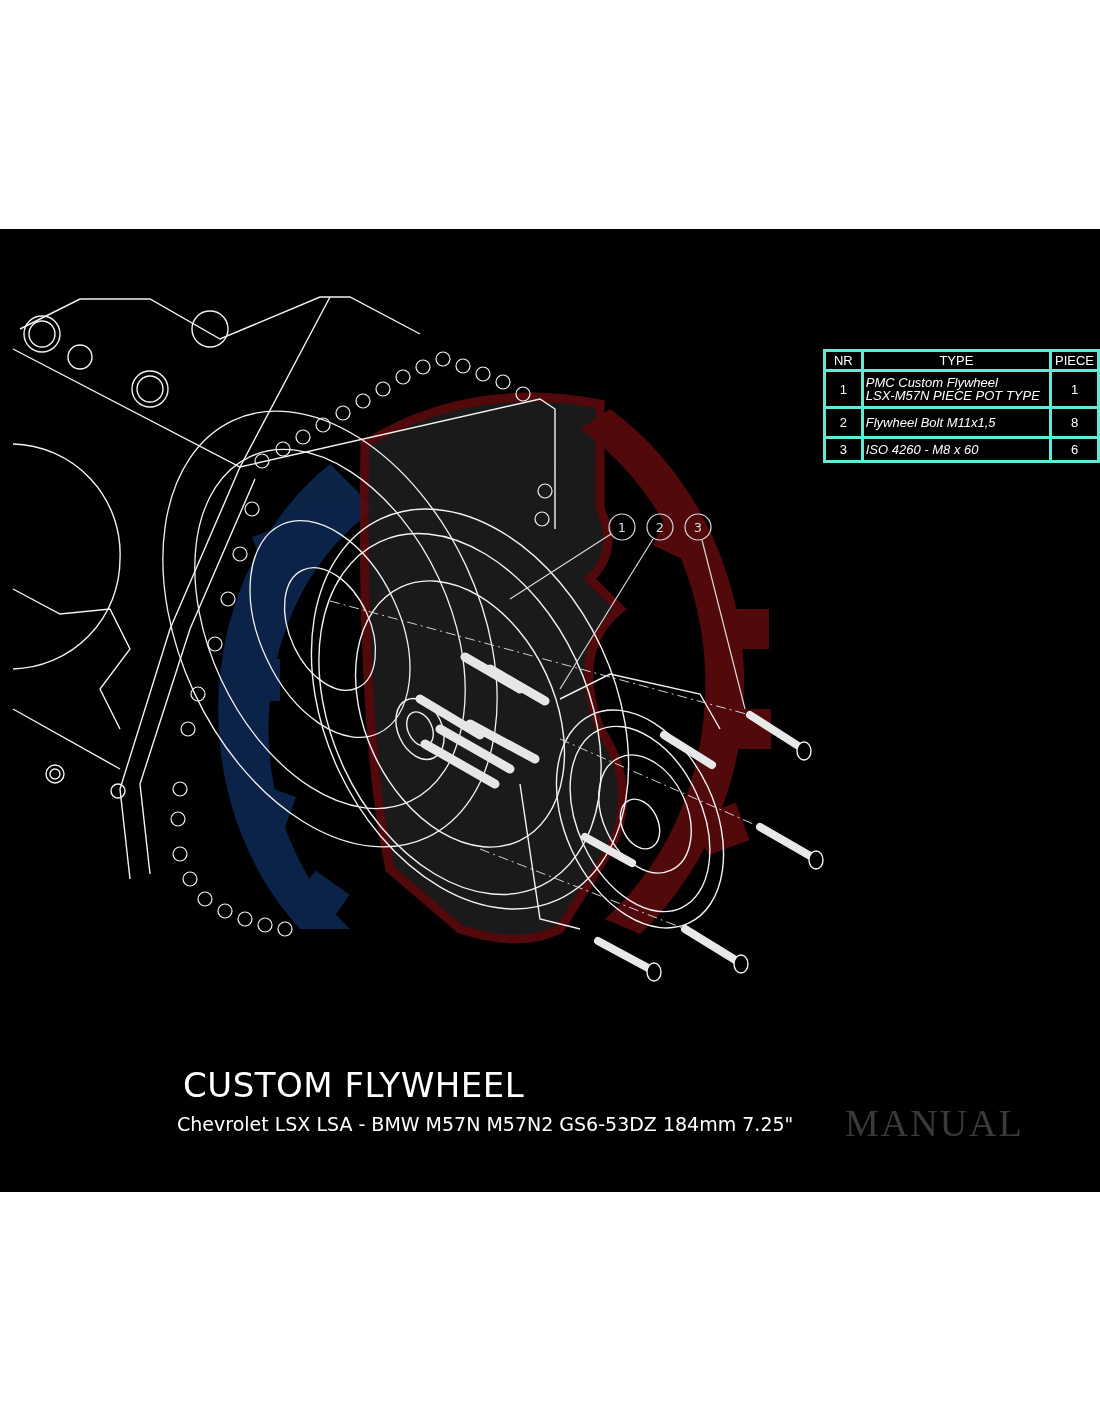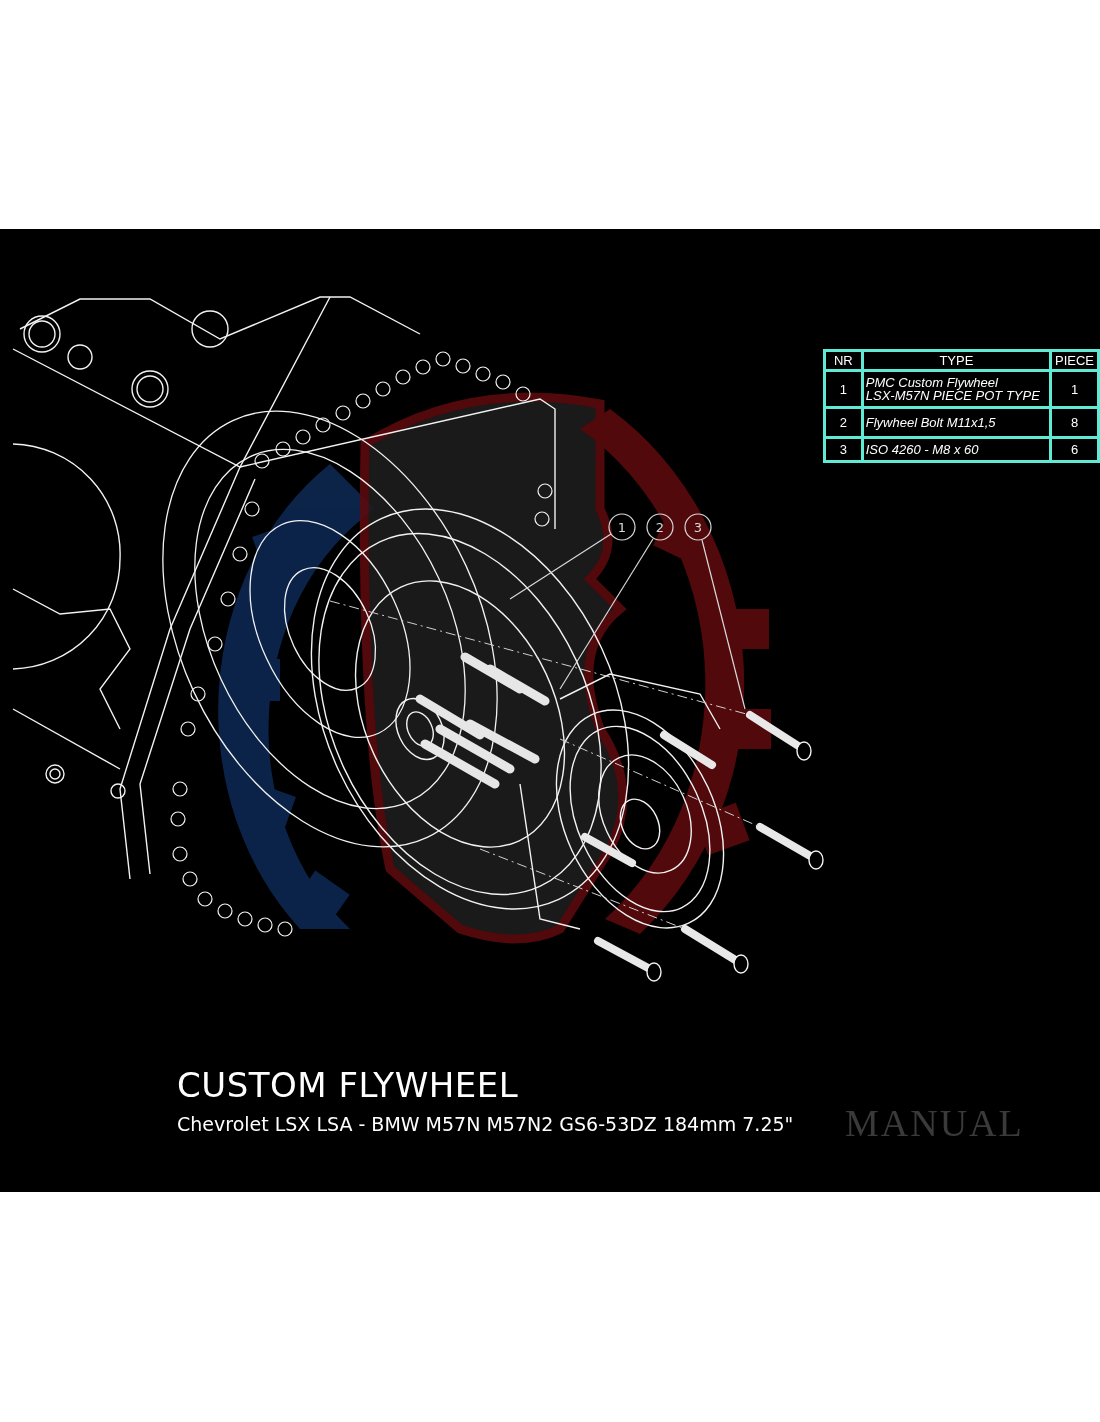--- a/index.html
+++ b/index.html
@@ -11,21 +11,21 @@
     .parts-table th, .parts-table td { border: 3px solid #5eead4; padding: 0 2px; line-height: 13px; }
     .parts-table th { font-weight: normal; text-align: center; height: 17px; }
     .parts-table td.num { text-align: center; }
     .parts-table td.part { text-align: left; font-style: italic; }
     .parts-table .c-nr { width: 31px; }
     .parts-table .c-part { width: 184px; }
     .parts-table .c-piece { width: 41px; margin-left: 32px; }
     .parts-table tr.r1 td { height: 34px; }
     .parts-table tr.r2 td { height: 27px; }
     .parts-table tr.r3 td { height: 21px; }
-    .title { position: absolute; left: 177px; top: 836px; color: #fff; font-family: "DejaVu Sans", sans-serif;
+    .title { position: absolute; left: 183px; top: 836px; color: #fff; font-family: "DejaVu Sans", sans-serif;
       font-size: 34px; letter-spacing: 0.5px; font-weight: normal; }
     .subtitle { position: absolute; left: 177px; top: 884px; color: #fff; font-family: "DejaVu Sans", sans-serif;
       font-size: 19px; }
     .manual { position: absolute; left: 845px; top: 872px; color: #3a3a3a; font-family: Liberation Serif, serif;
       font-size: 38px; letter-spacing: 2px; }
     .callout-label { font-family: "DejaVu Sans", sans-serif; font-size: 13px; }
   </style>
 </head>
 <body>
 

